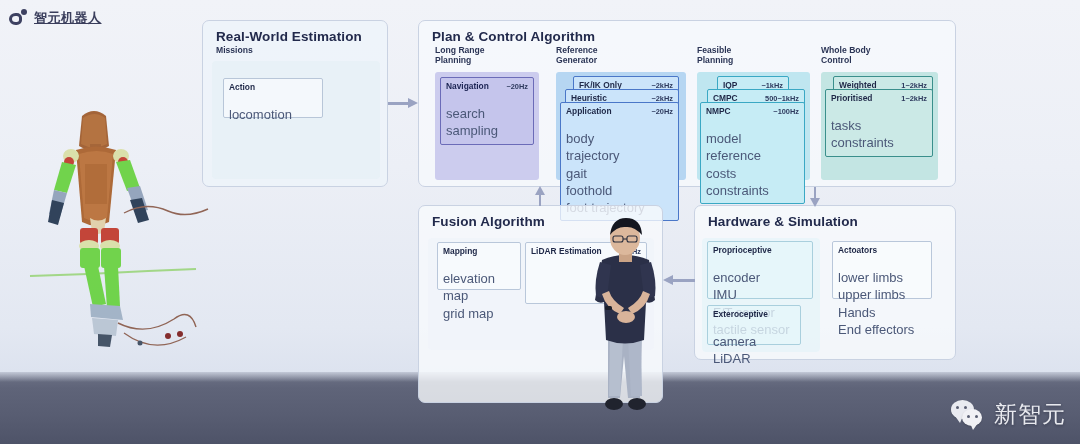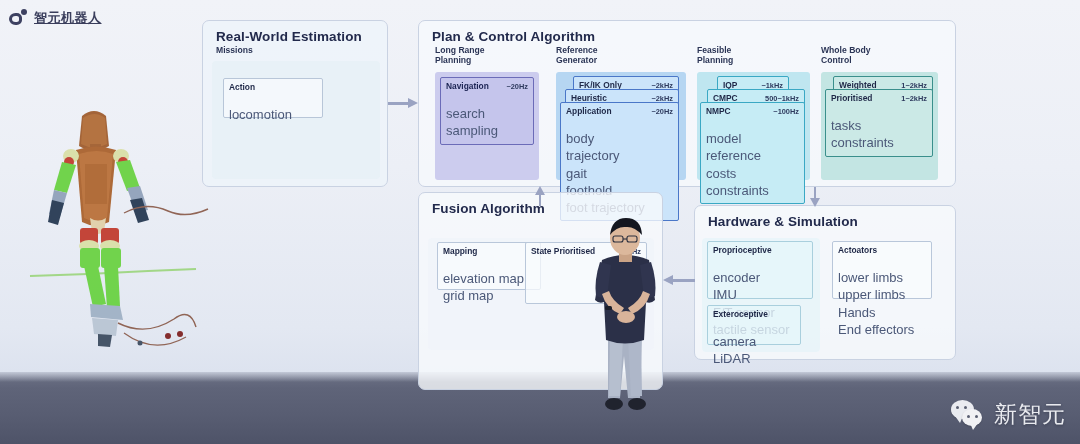--- a/index.html
+++ b/index.html
@@ -161,23 +161,23 @@
   
   #c-iqp   { left: 717px; top: 76px;  width: 72px;  background: #c6ecf5; border: 1px solid #3aa8c4; }
   #c-cmpc  { left: 707px; top: 89px;  width: 98px;  background: #c6ecf5; border: 1px solid #3aa8c4; }
   #c-nmpc  { left: 700px; top: 102px; width: 105px; background: #c6ecf5; border: 1px solid #3aa8c4; }
 
   
   #c-wgt   { left: 833px; top: 76px;  width: 100px; background: #cbe9e6; border: 1px solid #3a8f8c; }
   #c-prio  { left: 825px; top: 89px;  width: 108px; background: #cbe9e6; border: 1px solid #3a8f8c; }
 
   
-  #p-fusion { left: 418px; top: 192px; width: 245px; height: 198px; background: rgba(248,250,253,.80); }
+  #p-fusion { left: 418px; top: 205px; width: 245px; height: 198px; background: rgba(248,250,253,.80); }
   #f-inner { left: 428px; top: 238px; width: 226px; height: 112px; background: rgba(238,243,249,.55); border-radius: 4px;}
-  #c-map { left: 437px; top: 242px; width: 104px; height: 48px;
+  #c-map { left: 437px; top: 242px; width: 84px; height: 48px;
            background: rgba(250,252,254,.72); border: 1px solid #b9c7da; }
   #c-state { left: 525px; top: 242px; width: 122px; height: 62px;
              background: rgba(250,252,254,.72); border: 1px solid #b9c7da; }
 
   
   #p-hw { left: 694px; top: 205px; width: 262px; height: 155px; background: rgba(248,250,253,.80); }
   #hw-left { left: 702px; top: 238px; width: 118px; height: 114px; background: rgba(228,243,248,.62); border-radius:4px;}
   #c-prop { left: 707px; top: 241px; width: 106px; height: 58px;
             background: rgba(229,245,250,.8); border: 1px solid #a9cfdd; }
   #c-exte { left: 707px; top: 305px; width: 94px; height: 40px;
@@ -379,21 +379,21 @@
     <div class="colbox" id="f-inner"></div>
     <div class="card" id="c-map">
       <div class="chead">
         <span class="cname">Mapping</span>
       </div>
       <div class="clist">elevation map
 grid map</div>
     </div>
     <div class="card" id="c-state">
       <div class="chead">
-        <span class="cname">State Prioritised</span>
+        <span class="cname">LiDAR Estimation</span>
         <span class="cfreq">Hz</span>
       </div>
     </div>
 
     <div class="panel" id="p-hw">
       <div class="ptitle">Hardware &amp; Simulation</div>
     </div>
     <div class="colbox" id="hw-left"></div>
     <div class="card" id="c-prop">
       <div class="chead">

